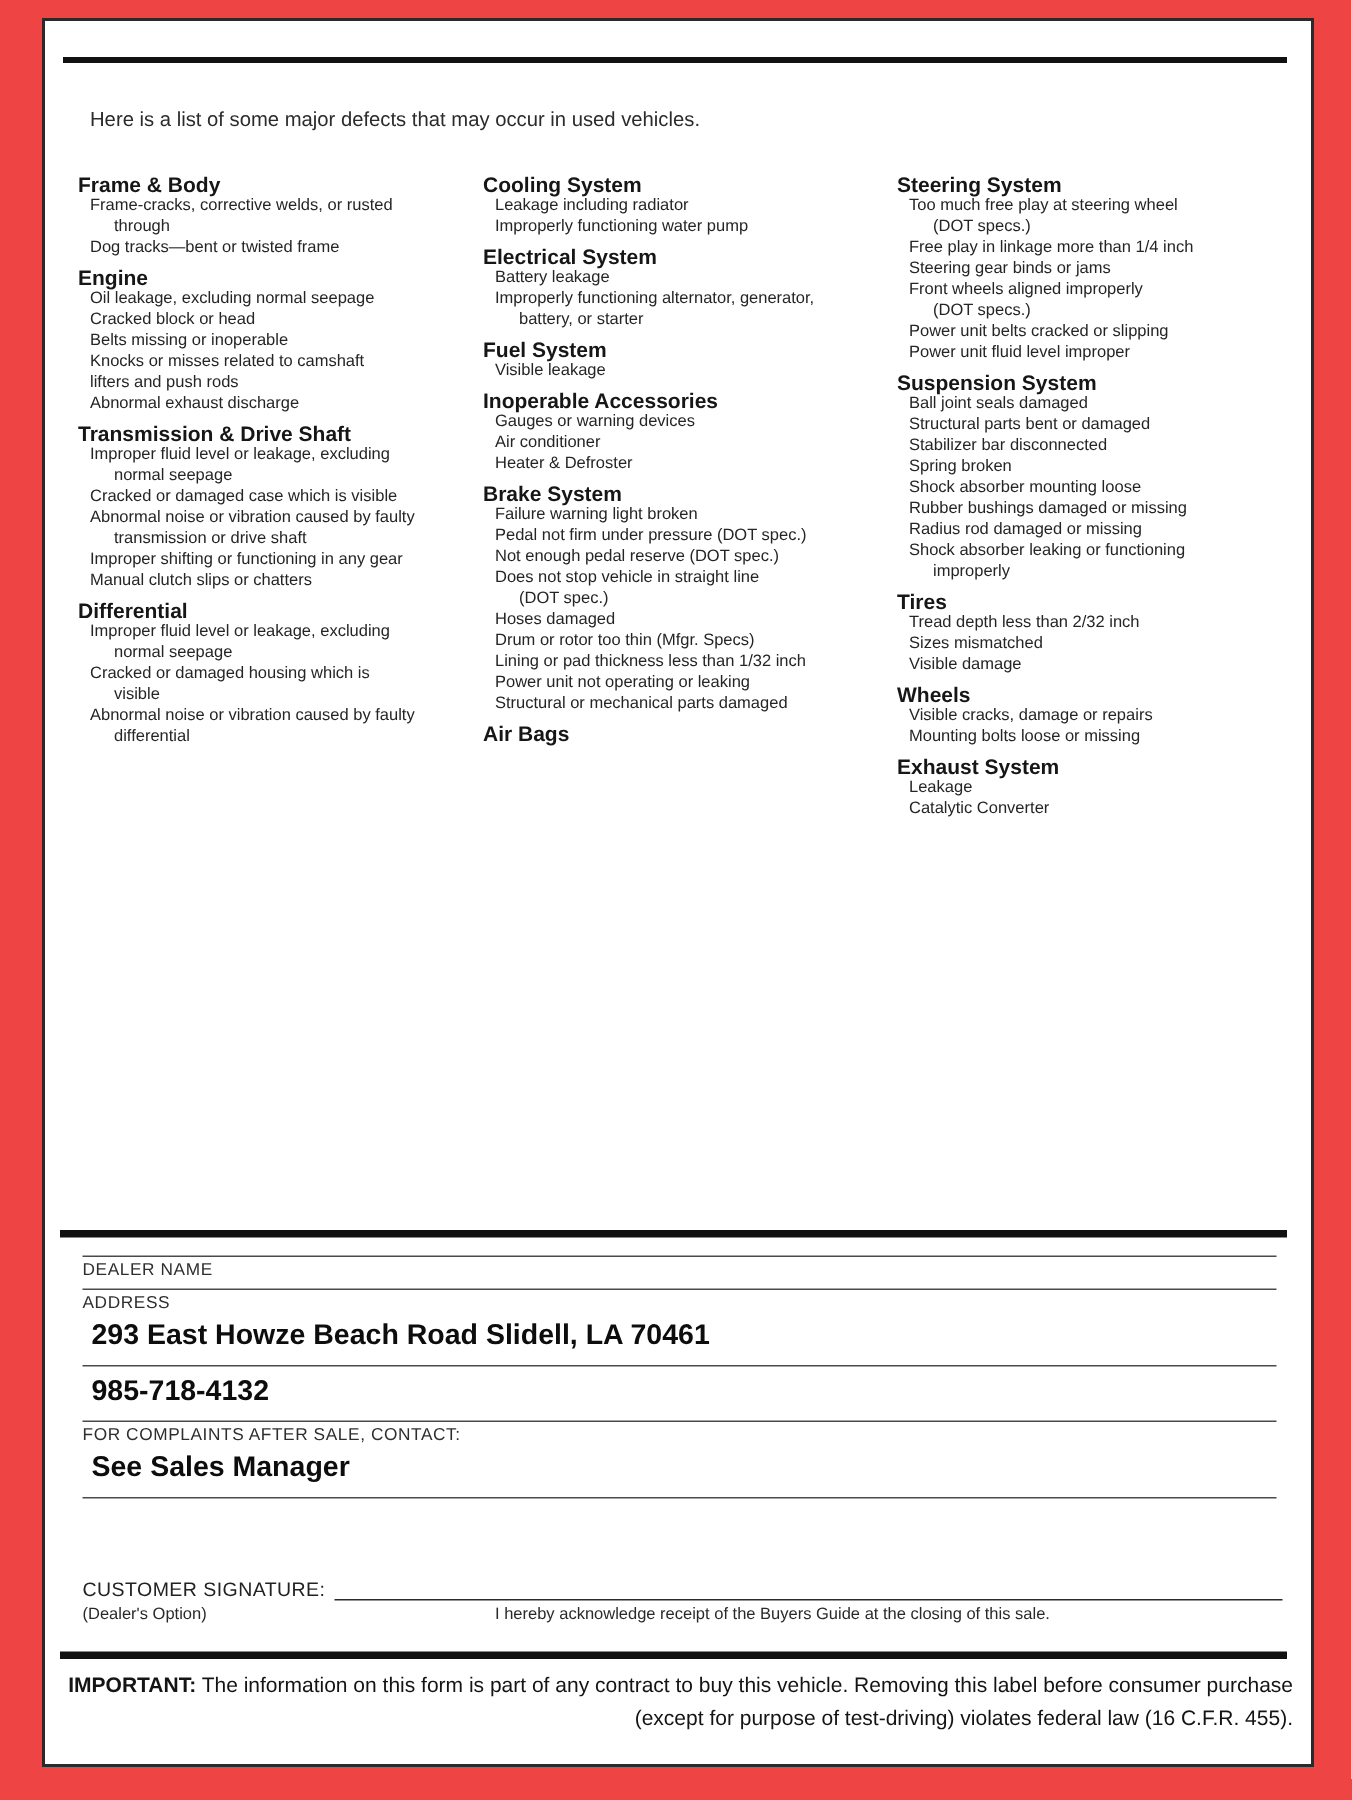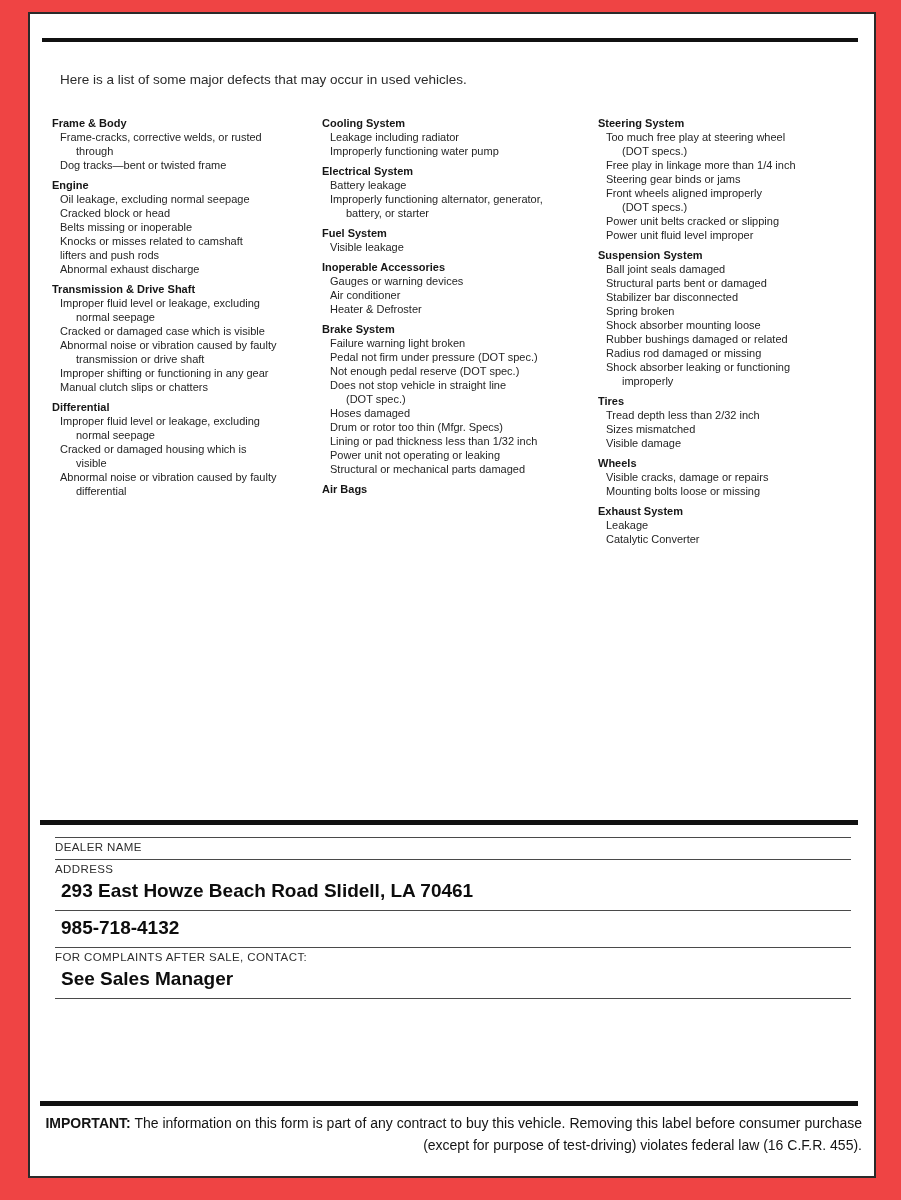--- a/index.html
+++ b/index.html
@@ -13,21 +13,21 @@
   }
   .rule{position:absolute;background:#111;}
   .rule.r1{left:42px;top:38px;width:816px;height:4px;}
   .rule.r2{left:40px;top:820px;width:818px;height:5px;}
   .rule.r3{left:40px;top:1101px;width:818px;height:5px;}
   .intro{position:absolute;left:60px;top:72px;font-size:13.5px;color:#2b2b2b;}
   .col{position:absolute;top:116px;font-size:11px;line-height:14px;color:#252525;}
   .col.c1{left:52px;width:268px;}
   .col.c2{left:322px;width:272px;}
   .col.c3{left:598px;width:268px;}
-  .sec-h{font-weight:bold;font-size:11px;margin-top:6px;color:#161616;}
+  .sec-h{font-weight:bold;font-size:14px;margin-top:6px;color:#161616;}
   .sec:first-child .sec-h{margin-top:0;}
   .ln.i1{padding-left:8px;}
   .ln.i2{padding-left:24px;}
   .dealer{position:absolute;left:55px;top:837px;width:796px;}
   .frow{border-top:1px solid #4a4a4a;padding:3px 0 4px 0;}
   .frow:last-child{border-bottom:1px solid #4a4a4a;}
   .flabels{position:relative;font-size:11.5px;letter-spacing:.4px;color:#2e2e2e;height:14px;}
   .flabel2{position:absolute;left:395px;top:0;}
   .fvalue{font-size:19px;font-weight:600;color:#0d0d0d;padding:3px 0 2px 6px;min-height:24px;}
   .sig{position:absolute;left:55px;top:1052px;width:800px;font-size:13px;color:#222;}
@@ -136,21 +136,21 @@
         <div class="ln i1">Power unit belts cracked or slipping</div>
         <div class="ln i1">Power unit fluid level improper</div>
       </div>
       <div class="sec">
         <div class="sec-h">Suspension System</div>
         <div class="ln i1">Ball joint seals damaged</div>
         <div class="ln i1">Structural parts bent or damaged</div>
         <div class="ln i1">Stabilizer bar disconnected</div>
         <div class="ln i1">Spring broken</div>
         <div class="ln i1">Shock absorber mounting loose</div>
-        <div class="ln i1">Rubber bushings damaged or related</div>
+        <div class="ln i1">Rubber bushings damaged or missing</div>
         <div class="ln i1">Radius rod damaged or missing</div>
         <div class="ln i1">Shock absorber leaking or functioning</div>
         <div class="ln i2">improperly</div>
       </div>
       <div class="sec">
         <div class="sec-h">Tires</div>
         <div class="ln i1">Tread depth less than 2/32 inch</div>
         <div class="ln i1">Sizes mismatched</div>
         <div class="ln i1">Visible damage</div>
       </div>
@@ -178,17 +178,27 @@
       </div>
       <div class="frow">
         <div class="fvalue">985-718-4132</div>
       </div>
       <div class="frow">
         <div class="flabels"><span>FOR COMPLAINTS AFTER SALE, CONTACT:</span></div>
         <div class="fvalue">See Sales Manager</div>
       </div>
     </div>
 
+  <div class="sig">
+    <div class="sig-row">
+      <span class="sig-label">CUSTOMER SIGNATURE:</span>
+      <span class="sig-line"></span>
+    </div>
+    <div class="sig-sub">
+      <span>(Dealer's Option)</span>
+      <span class="sig-ack">I hereby acknowledge receipt of the Buyers Guide at the closing of this sale.</span>
+    </div>
+  </div>
 
   <div class="rule r3"></div>
 
   <div class="important"><b>IMPORTANT:</b><span>  The information on this form is part of any contract to buy this vehicle.  Removing this label before consumer purchase (except for purpose of test-driving) violates federal law (16 C.F.R. 455).</span></div>
 </div>
 
 </body></html>

